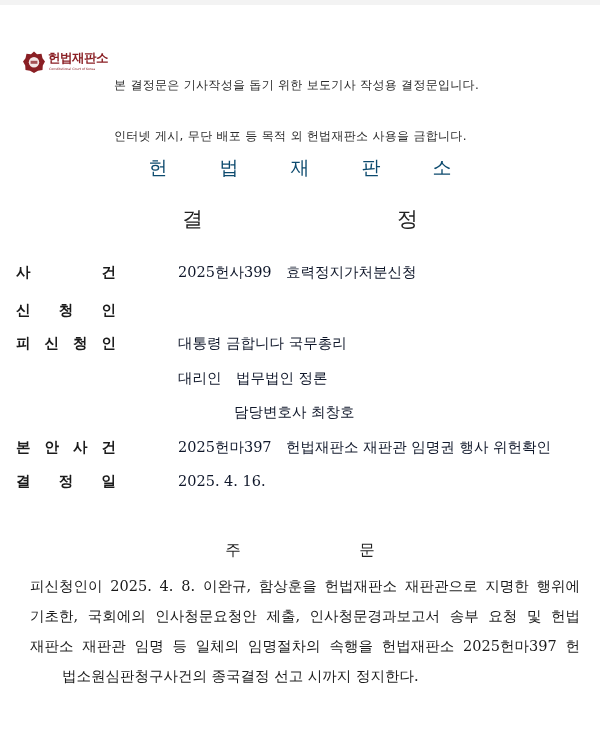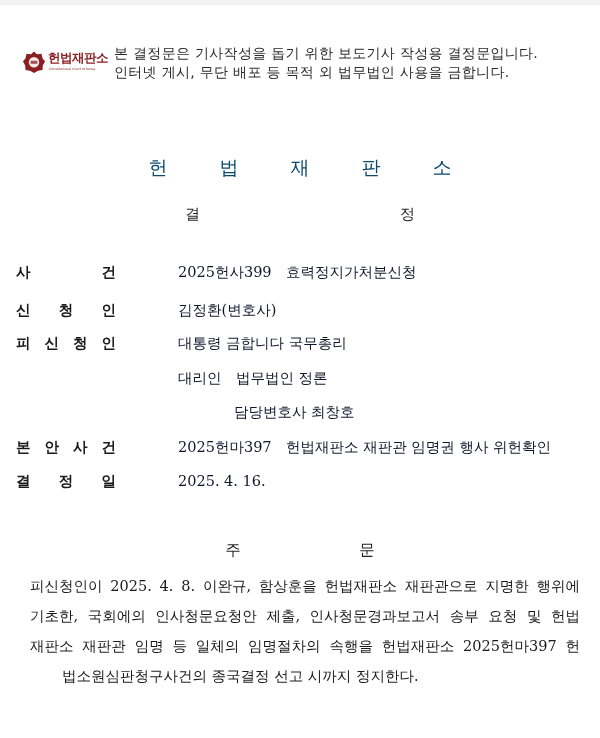--- a/index.html
+++ b/index.html
@@ -50,43 +50,44 @@
       left: 27px; top: 19px;
       font-size: 3.2px;
       color: #8a1f24;
       white-space: nowrap;
     }
     .notice-lines {
       position: absolute;
       left: 92px; top: 0px;
     }
     .notice-line {
-      font-size: 14px;
+      font-size: 12px;
       line-height: 19px;
       color: #2a2a2a;
       white-space: nowrap;
       letter-spacing: 0.3px;
+      margin-top: 32px;
     }
     
     .court-title {
       position: absolute;
       left: 0; top: 155px;
       width: 600px;
       text-align: center;
       font-size: 19px;
       color: #0c4a6e;
       white-space: nowrap;
     }
     .court-title span { display: inline-block; width: 46px; text-align: center; }
     .decision-title {
       position: absolute;
       left: 0; top: 205px;
       width: 600px;
       text-align: center;
-      font-size: 15px;
+      font-size: 21px;
       color: #222;
     }
     .decision-title span { display: inline-block; width: 105px; text-align: center; }
     
     .info-row {
       position: absolute;
       left: 0;
       width: 600px;
       height: 24px;
     }
@@ -150,21 +151,21 @@
     <svg class="logo-emblem" viewBox="0 0 24 24">
       <path d="M12 1.5 L15 4.2 L19.5 3.8 L20.5 8.2 L23 11.5 L20.8 15.5 L20.5 20 L16 20.8 L12 23 L8 20.8 L3.5 20 L3.2 15.5 L1 11.5 L3.5 8.2 L4.5 3.8 L9 4.2 Z" fill="#8a1f24"></path>
       <circle cx="12" cy="12.3" r="5.2" fill="#f3e6e6"></circle>
       <rect x="8.6" y="10.8" width="6.8" height="3" fill="#8a1f24" opacity="0.75"></rect>
     </svg>
     <span class="logo-text">헌법재판소</span>
     <span class="logo-subtext">Constitutional Court of Korea</span>
   </div>
   <div class="notice-lines">
     <div class="notice-line">본 결정문은 기사작성을 돕기 위한 보도기사 작성용 결정문입니다.</div>
-    <div class="notice-line">인터넷 게시, 무단 배포 등 목적 외 법무법인 사용을 금합니다.</div>
+    <div class="notice-line">인터넷 게시, 무단 배포 등 목적 외 헌법재판소 사용을 금합니다.</div>
   </div>
 </div>
 
 <div class="court-title"><span>헌</span><span style="width:96px">법</span><span style="width:46px">재</span><span style="width:96px">판</span><span>소</span></div>
 
 <div class="decision-title"><span>결</span><span style="width:110px"></span><span>정</span></div>
 
 <div class="info-row" style="top:261px">
   <div class="info-label">
     <span>사</span>
@@ -172,21 +173,20 @@
   </div>
   <div class="info-value">2025헌사399　효력정지가처분신청</div>
 </div>
 
 <div class="info-row" style="top:299px">
   <div class="info-label">
     <span>신</span>
       <span>청</span>
       <span>인</span>
   </div>
-  <div class="info-value">김정환(변호사)</div>
 </div>
 
 <div class="info-row" style="top:332px">
   <div class="info-label">
     <span>피</span>
       <span>신</span>
       <span>청</span>
       <span>인</span>
   </div>
   <div class="info-value">대통령 금합니다 국무총리</div>

